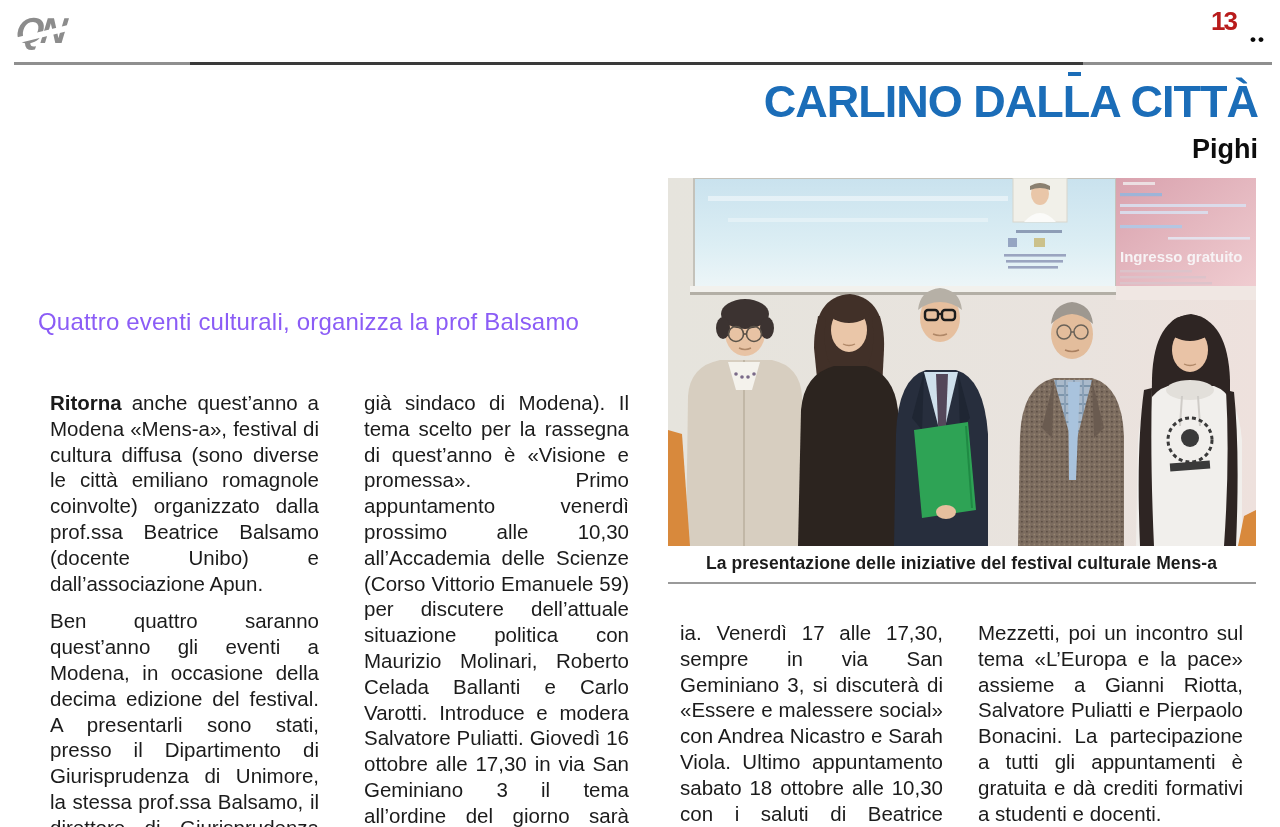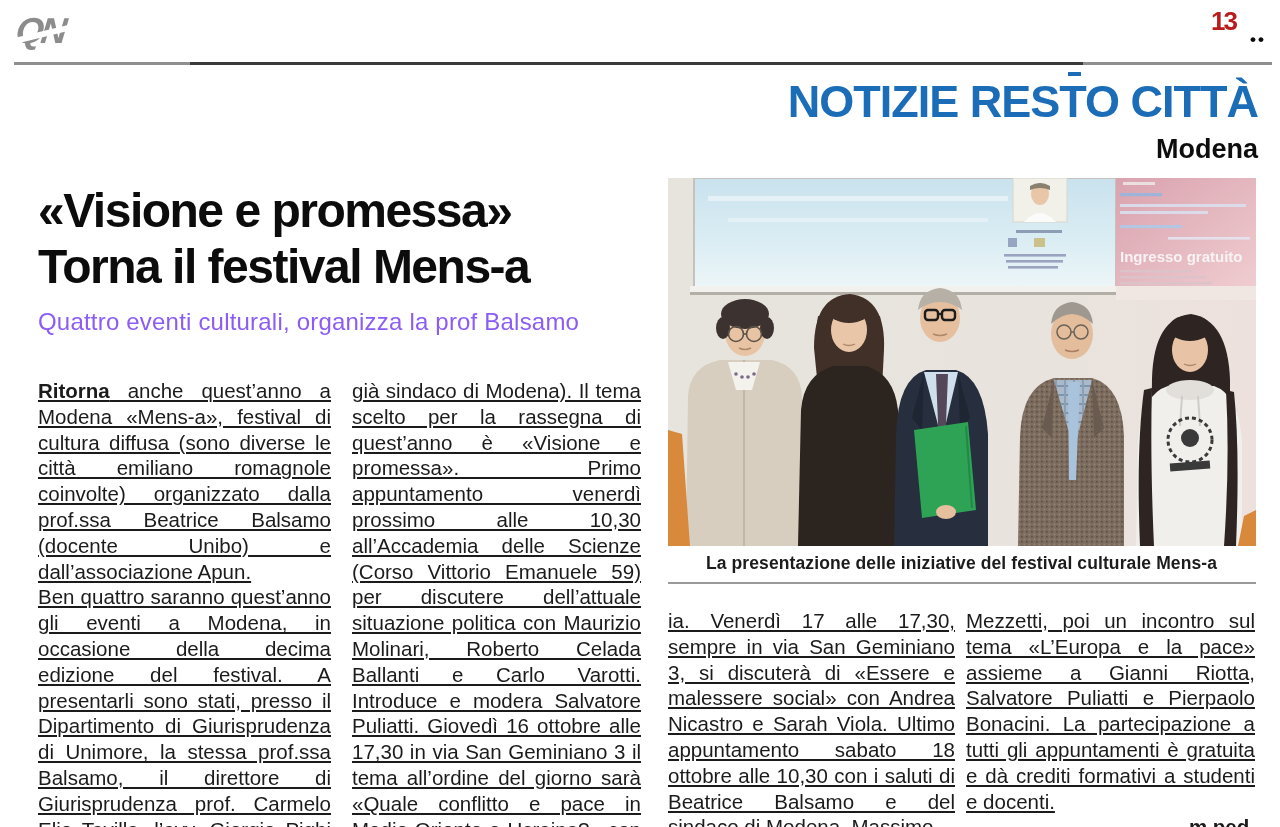--- a/index.html
+++ b/index.html
@@ -58,21 +58,21 @@
   .subhead {
     position:absolute; left:38px; top:308px; width:612px;
     font-size:24px; font-weight:400; color:#8b5cf6; letter-spacing:0.2px;
   }
 
   
   .bodycol {
     position:absolute; top:378px; font-size:20.5px; line-height:25.8px;
     text-align:justify; color:#1b1b1b;
   }
-  .bodycol p { margin:0;text-decoration:underline; }
+  .bodycol p { margin:12px; }
   #col1 { left:38px;  width:293px; }
   #col2 { left:352px; width:289px; }
   #col3 { left:668px; top:608px; width:287px; }
   #col4 { left:966px; top:608px; width:289px; }
   .lead { font-weight:700; }
   .byline { text-align:right; font-weight:700; }
 
   
   .photo-wrap { position:absolute; left:668px; top:178px; width:648px; height:368px; overflow:hidden; }
   .photo-caption {
@@ -85,27 +85,23 @@
 <body>
 
 <div class="page">
 
   <div class="qn-logo">QN</div>
   <div class="page-number">13</div>
   <div class="page-dots">••</div>
   <div class="header-rule"></div>
 
   <div class="stray-mark"></div>
-  <div class="section-title">NOTIZIE RESTO CITTÀ</div>
-  <div class="section-sub">Modena</div>
-
-  <div class="headline">
-    <div>«Visione e promessa»</div>
-    <div>Torna il festival Mens-a</div>
-  </div>
+  <div class="section-title">CARLINO DALLA CITTÀ</div>
+  <div class="section-sub">Pighi</div>
+
   <div class="subhead">Quattro eventi culturali, organizza la prof Balsamo</div>
 
   <div id="col1" class="bodycol">
     <p><span class="lead">Ritorna</span><span> anche quest’anno a Modena «Mens-a», festival di cultura diffusa (sono diverse le città emiliano romagnole coinvolte) organizzato dalla prof.ssa Beatrice Balsamo (docente Unibo) e dall’associazione Apun.</span></p>
     <p>Ben quattro saranno quest’anno gli eventi a Modena, in occasione della decima edizione del festival. A presentarli sono stati, presso il Dipartimento di Giurisprudenza di Unimore, la stessa prof.ssa Balsamo, il direttore di Giurisprudenza prof. Carmelo Elio Tavilla, l’avv. Giorgio Pighi dell’Accademia delle Scienze (e</p>
   </div>
   <div id="col2" class="bodycol">
     <p>già sindaco di Modena). Il tema scelto per la rassegna di quest’anno è «Visione e promessa». Primo appuntamento venerdì prossimo alle 10,30 all’Accademia delle Scienze (Corso Vittorio Emanuele 59) per discutere dell’attuale situazione politica con Maurizio Molinari, Roberto Celada Ballanti e Carlo Varotti. Introduce e modera Salvatore Puliatti. Giovedì 16 ottobre alle 17,30 in via San Geminiano 3 il tema all’ordine del giorno sarà «Quale conflitto e pace in Medio Oriente e Ucraina?» con Leonardo Mendolicchio e Fabio Ro-</p>
   </div>
   <div id="col3" class="bodycol">

